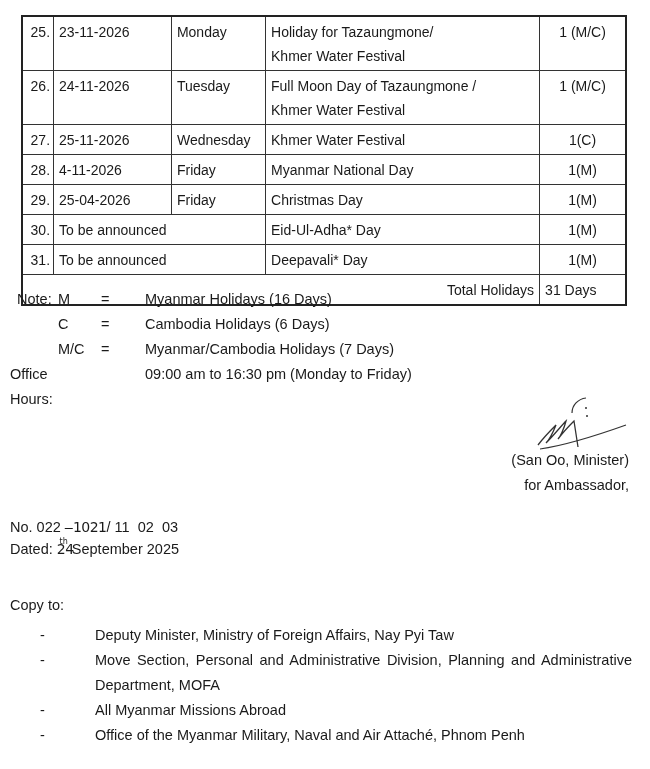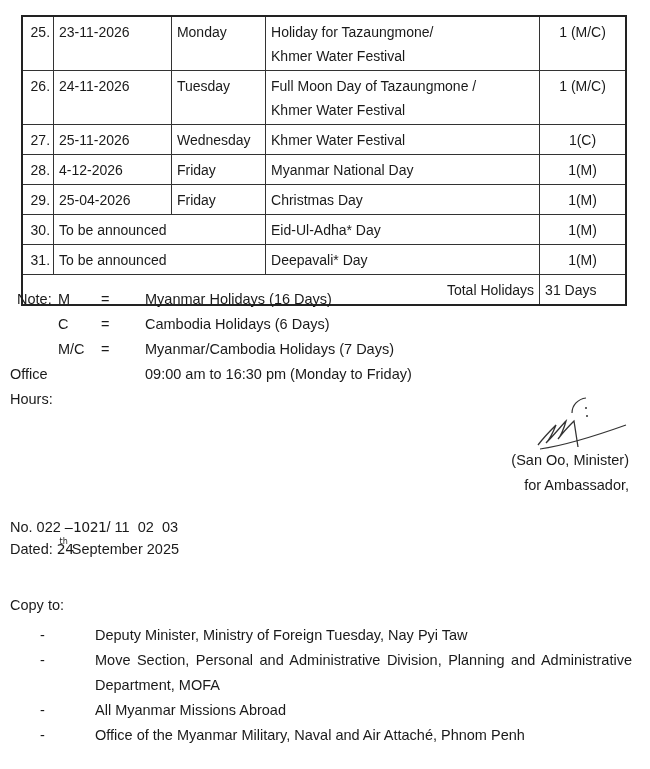--- a/index.html
+++ b/index.html
@@ -65,21 +65,21 @@
     </tr>
     <tr>
       <td class="c-no">27.</td>
       <td class="c-date">25-11-2026</td>
       <td class="c-day">Wednesday</td>
       <td class="c-name">Khmer Water Festival</td>
       <td class="c-type">1(C)</td>
     </tr>
     <tr>
       <td class="c-no">28.</td>
-      <td class="c-date">4-12-2026</td>
+      <td class="c-date">4-11-2026</td>
       <td class="c-day">Friday</td>
       <td class="c-name">Myanmar National Day</td>
       <td class="c-type">1(M)</td>
     </tr>
     <tr>
       <td class="c-no">29.</td>
       <td class="c-date">25-04-2026</td>
       <td class="c-day">Friday</td>
       <td class="c-name">Christmas Day</td>
       <td class="c-type">1(M)</td>
@@ -144,17 +144,17 @@
   </div>
   <div>
     <span>Dated:</span>
     <span class="hand">24</span><span class="hand-small">th</span><span>September 2025</span>
   </div>
 </div>
 
 <div class="copy">Copy to:</div>
 
 <div class="copy-list">
-  <div class="copy-item"><span class="dash">-</span><span>Deputy Minister, Ministry of Foreign Tuesday, Nay Pyi Taw</span></div>
+  <div class="copy-item"><span class="dash">-</span><span>Deputy Minister, Ministry of Foreign Affairs, Nay Pyi Taw</span></div>
   <div class="copy-item"><span class="dash">-</span><span>Move Section, Personal and Administrative Division, Planning and Administrative Department, MOFA</span></div>
   <div class="copy-item"><span class="dash">-</span><span>All Myanmar Missions Abroad</span></div>
   <div class="copy-item"><span class="dash">-</span><span>Office of the Myanmar Military, Naval and Air Attaché, Phnom Penh</span></div>
 </div>
 
 </body></html>

